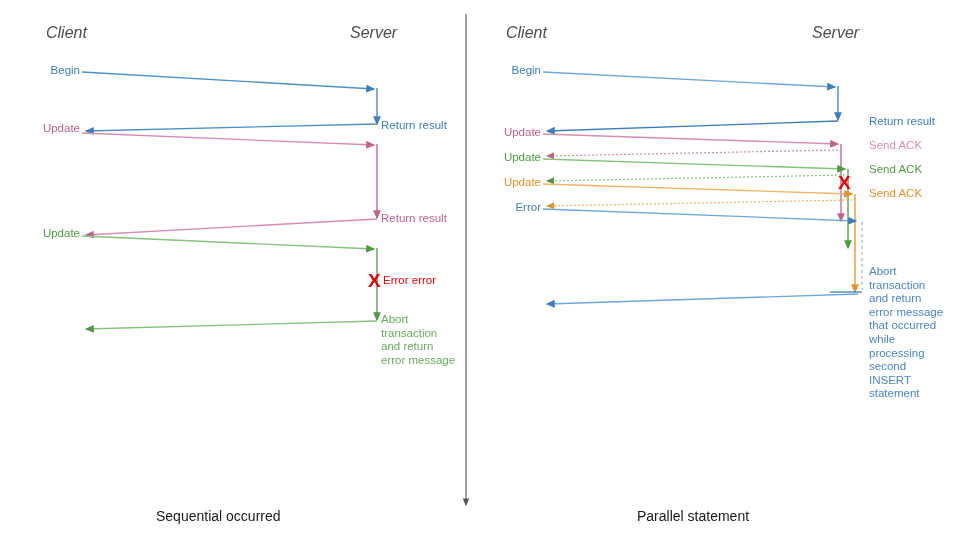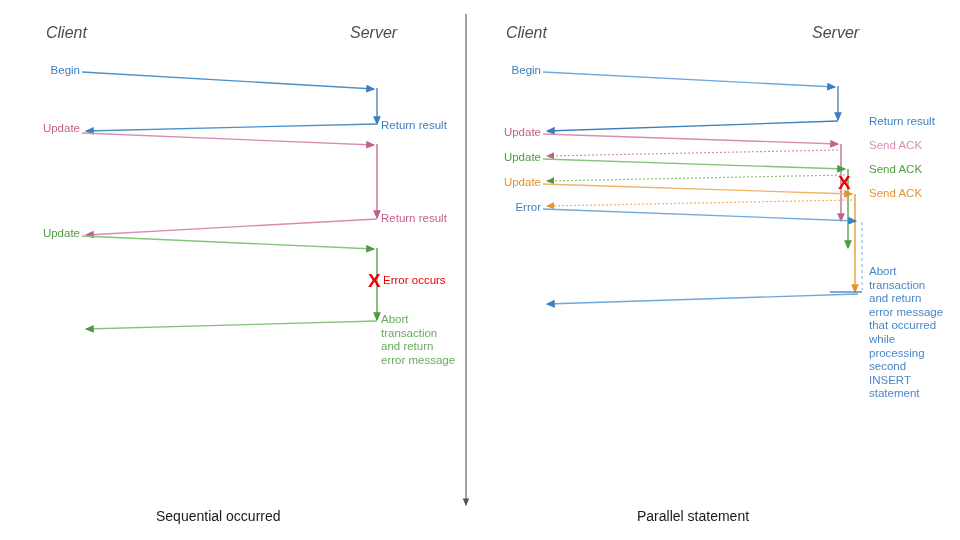--- a/index.html
+++ b/index.html
@@ -130,21 +130,21 @@
   <div class="hdr" style="left:350px;top:24px;">Server</div>
 
   <div class="lbl r" style="left:-20px;top:64px;width:100px;color:#3d7ebf;">Begin</div>
   <div class="lbl r" style="left:-20px;top:122px;width:100px;color:#c2608e;">Update</div>
   <div class="lbl r" style="left:-20px;top:227px;width:100px;color:#4e9a40;">Update</div>
 
   <div class="lbl" style="left:381px;top:119px;color:#3d7ebf;">Return result</div>
   <div class="lbl" style="left:381px;top:212px;color:#c2608e;">Return result</div>
 
   <div class="xmark" style="left:368px;top:270px;">X</div>
-  <div class="lbl" style="left:383px;top:274px;color:#ee0000;">Error occurs</div>
+  <div class="lbl" style="left:383px;top:274px;color:#ee0000;">Error error</div>
 
   <div class="multi" style="left:381px;top:313px;width:90px;color:#6aaa5e;">Abort
 transaction
 and return
 error message</div>
 
   <div class="cap" style="left:156px;top:508px;">Sequential occurred</div>
 
   <div class="timelbl" style="left:452px;top:510px;">Time</div>
 

